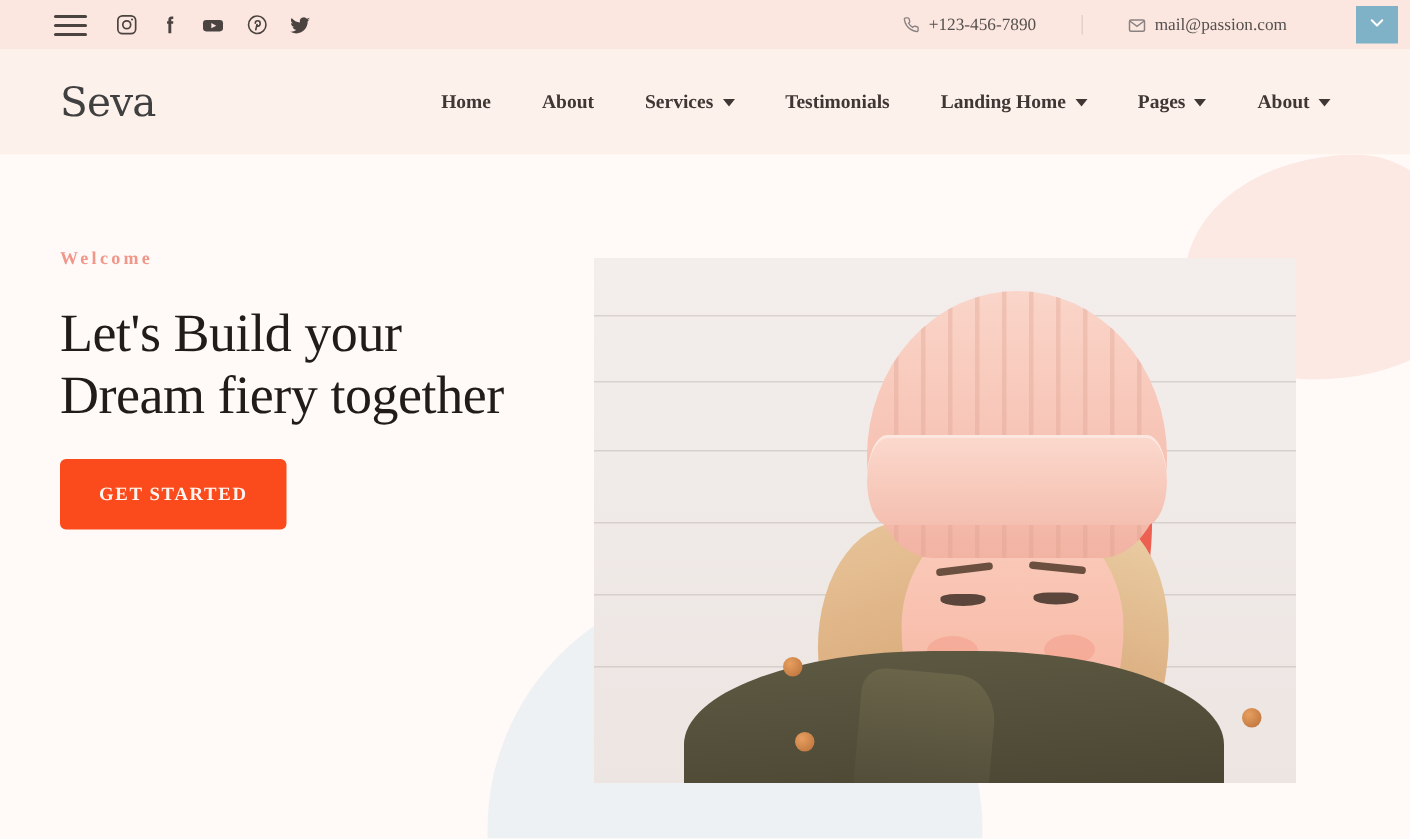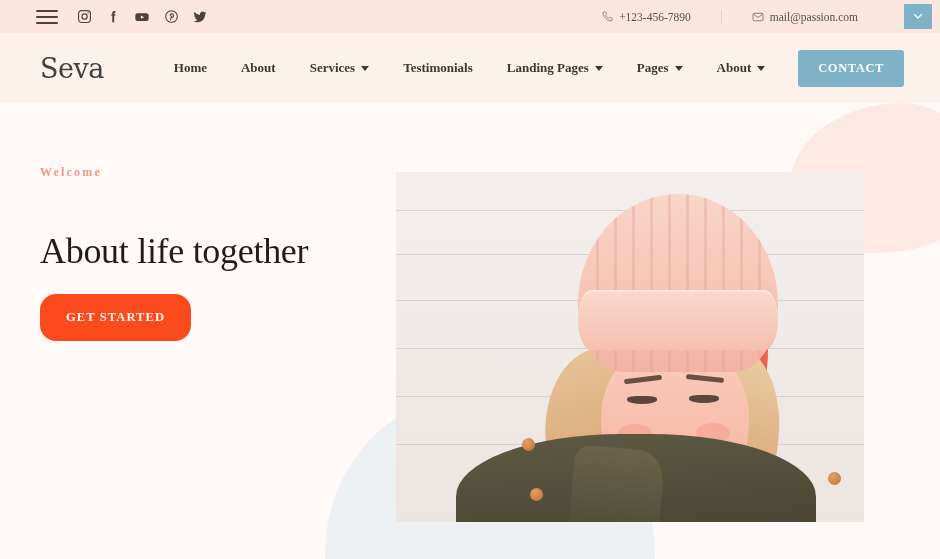--- a/index.html
+++ b/index.html
@@ -87,32 +87,32 @@
     width: 330px; height: 330px;
     background: #eef1f4; border-radius: 50%;
     z-index: 1;
   }
 
   .hero-inner { position: relative; z-index: 5; display: flex; height: 100%; padding: 0 40px; }
 
   .hero-left { width: 355px; padding-top: 62px; }
   .eyebrow {
     font-size: 12px; color: #f0968a; letter-spacing: 2.2px;
-    font-weight: 600; margin-bottom: 10px;
+    font-weight: 600; margin-bottom: 22px;
   }
   .hero-title {
     font-family: "Liberation Serif", serif;
     font-size: 36px; line-height: 41px; color: #211c1a; font-weight: 400;
     letter-spacing: -0.3px; margin-bottom: 22px;
   }
   .hero-desc { font-size: 14px; line-height: 22px; color: #5a5350; max-width: 320px; margin-bottom: 32px; }
   .cta-btn {
     background: #fb4a1c; color: #fff5f0;
     font-size: 12.5px; font-weight: 700; letter-spacing: 1.1px;
-    padding: 16px 26px; border: none; border-radius: 16px; cursor: pointer;
+    padding: 16px 26px; border: none; border-radius: 4px; cursor: pointer;
     font-family: "Liberation Serif", serif;
   }
 
   
   .hero-photo {
     position: absolute; left: 396px; top: 69px;
     width: 468px; height: 350px; z-index: 6; overflow: hidden;
     background: #efe9e6;
   }
   .photo-stage { position: absolute; inset: 0; }
@@ -255,46 +255,45 @@
         <span>About</span>
       </div>
       <div class="nav-item">
         <span>Services</span>
         <i class="caret"></i>
       </div>
       <div class="nav-item">
         <span>Testimonials</span>
       </div>
       <div class="nav-item">
-        <span>Landing Pages</span>
+        <span>Landing Home</span>
         <i class="caret"></i>
       </div>
       <div class="nav-item">
         <span>Pages</span>
         <i class="caret"></i>
       </div>
       <div class="nav-item">
         <span>About</span>
         <i class="caret"></i>
       </div>
-      <button class="contact-btn">CONTACT</button>
     </nav>
   </div>
 
   <div class="hero">
 
     <div class="blob-pink"></div>
     <div class="circle-blue"></div>
 
     <div class="hero-inner">
       <div class="hero-left">
         <div class="eyebrow">Welcome</div>
         <h1 class="hero-title">
-          <br>
-          <span>About life together</span>
+          <span>Let's Build your</span><br>
+          <span>Dream fiery together</span>
         </h1>
         <button class="cta-btn">GET STARTED</button>
       </div>
     </div>
 
     <div class="hero-photo">
       <div class="photo-stage">
         <div class="wall"></div>
         <div class="brick" style="top:38px"></div>
         <div class="brick" style="top:82px"></div>

